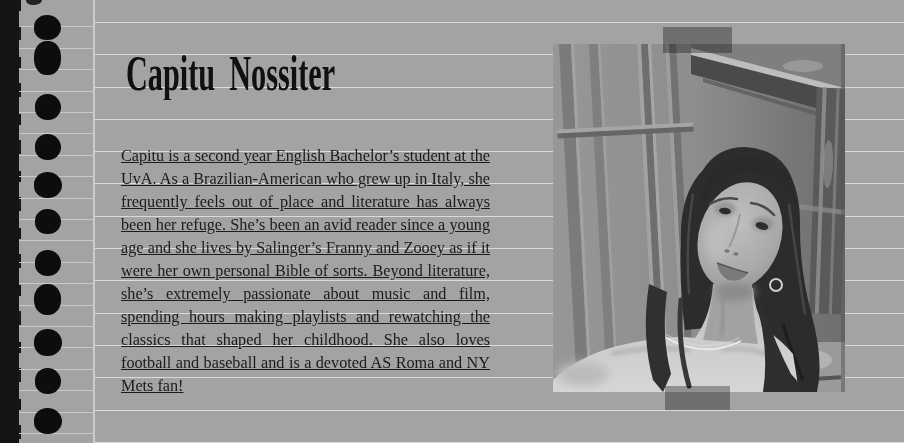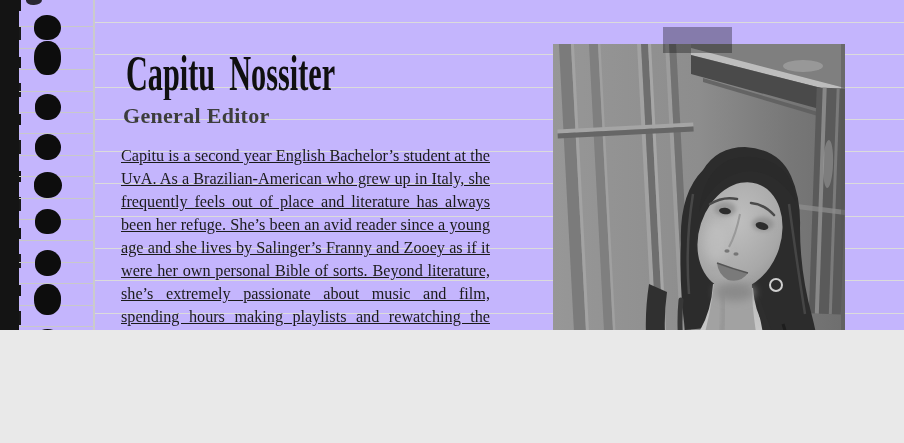--- a/index.html
+++ b/index.html
@@ -1,18 +1,18 @@
 <!DOCTYPE html>
 <html><head>
 <meta charset="utf-8">
 <style>
   html,body{margin:0;padding:0;background:#e9e9e9;}
   .sheet{
-    position:relative;width:904px;height:330px;overflow:hidden;
-    background:#c4b5fd;
+    position:relative;width:904px;height:443px;overflow:hidden;
+    background:#a3a3a3;
     font-family:"Liberation Serif", serif;
   }
   
   .ruled-main{
     position:absolute;left:93px;top:22px;right:0;bottom:0;
     background:repeating-linear-gradient(to bottom,#dbdbdb 0 1px,transparent 1px 32.3px);
     pointer-events:none;
   }
   
   .binding{position:absolute;left:0;top:0;width:19px;height:100%;background:#141414;}
@@ -72,21 +72,20 @@
     <span class="dot" style="left:16px;top:250px;width:26px;height:26px;"></span>
     <span class="dot" style="left:15px;top:284px;width:27px;height:31px;border-radius:47%;"></span>
     <span class="dot" style="left:15px;top:329px;width:28px;height:27px;"></span>
     <span class="dot" style="left:16px;top:368px;width:26px;height:26px;"></span>
     <span class="dot" style="left:15px;top:408px;width:28px;height:26px;"></span>
   </div>
 
   <div class="margin-line"></div>
 
   <h1 class="name"><span class="name-inner">Capitu Nossiter</span></h1>
-  <h2 class="role">General Editor</h2>
   <p class="bio">Capitu is a second year English Bachelor’s student at the UvA. As a Brazilian-American who grew up in Italy, she frequently feels out of place and literature has always been her refuge. She’s been an avid reader since a young age and she lives by Salinger’s Franny and Zooey as if it were her own personal Bible of sorts. Beyond literature, she’s extremely passionate about music and film, spending hours making playlists and rewatching the classics that shaped her childhood. She also loves football and baseball and is a devoted AS Roma and NY Mets fan!</p>
 
   <figure class="photo" role="img" aria-label="Black-and-white portrait of a woman with long dark wavy hair, bare shoulders and a thin necklace, leaning against a weathered metal door">
     <svg viewBox="0 0 292 348" preserveAspectRatio="none">
       <defs>
         <linearGradient id="gBg" x1="0" y1="0" x2="1" y2="0">
           <stop offset="0" stop-color="#979797"></stop>
             <stop offset="0.5" stop-color="#8d8d8d"></stop>
           <stop offset="0.8" stop-color="#787878"></stop>
             <stop offset="1" stop-color="#6e6e6e"></stop>

